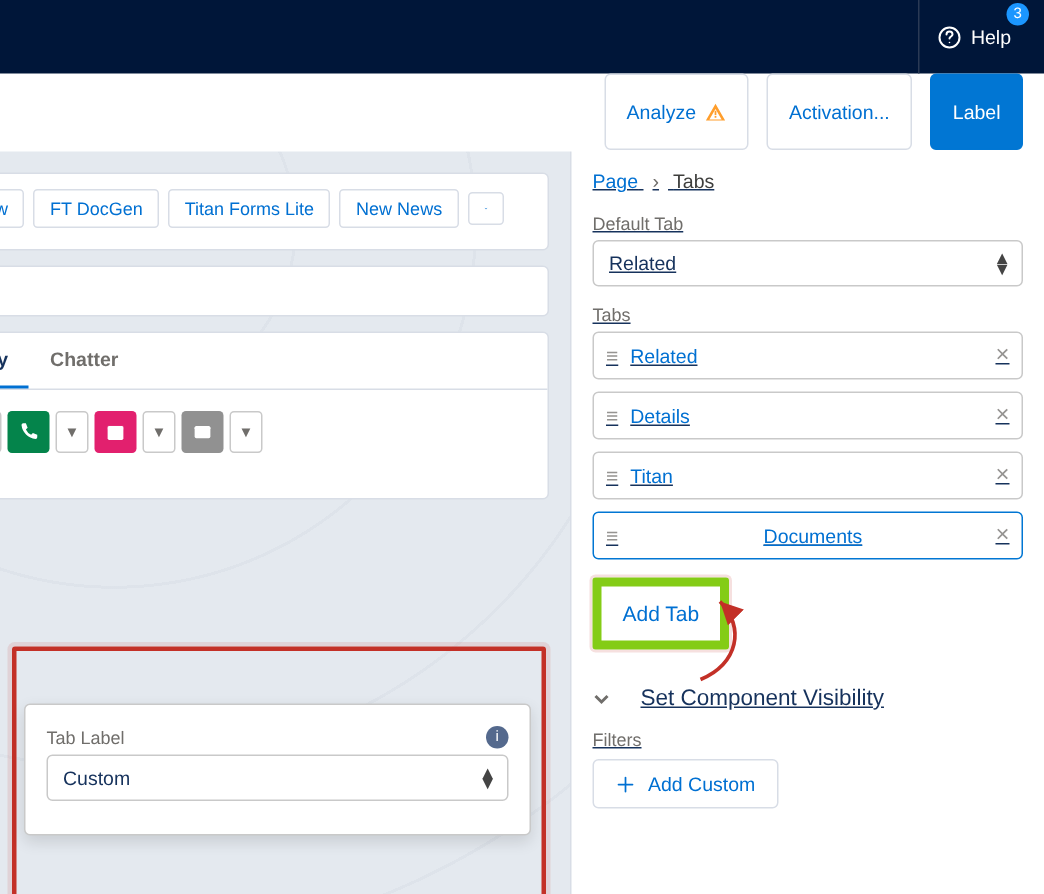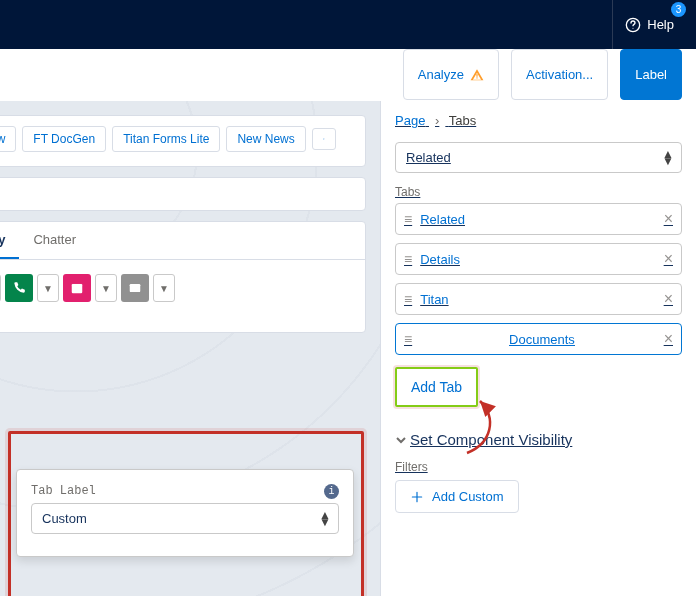--- a/index.html
+++ b/index.html
@@ -31,51 +31,51 @@
   .select-arrows { position: absolute; right: 8px; top: 50%; transform: translateY(-50%); color: #444; pointer-events: none; font-size: 12px; line-height: 7px; }
 
   .tab-row { display: flex; align-items: center; border: 1px solid #c9c9c9; border-radius: 4px; padding: 6px 8px; margin-bottom: 8px; background: #fff; }
   .tab-row.selected { border-color: #0176d3; }
   .drag-handle { color: #969492; margin-right: 8px; font-size: 14px; cursor: grab; }
   .tab-link { color: #0070d2; flex: 1; cursor: pointer; }
   .tab-link.underline { text-decoration: underline; text-align: center; }
   .tab-close { color: #969492; font-size: 16px; cursor: pointer; }
 
   .add-tab-btn { color: #0070d2; border: none; background: none; font-size: 14px; padding: 10px 14px; cursor: pointer; }
-  .add-tab-wrap { display:inline-block; border: 2px solid #84cc16; border-radius: 2px; margin: 4px 0 16px 0; box-shadow: 0 0 0 2px rgba(195,48,39,0.15);}
-
-  .section-header { display: flex; align-items: center; gap: 3px; font-size: 15px; color: #16325c; margin: 8px 0 12px 0; cursor: pointer; }
+  .add-tab-wrap { display:inline-block; border: 6px solid #84cc16; border-radius: 2px; margin: 4px 0 16px 0; box-shadow: 0 0 0 2px rgba(195,48,39,0.15);}
+
+  .section-header { display: flex; align-items: center; gap: 20px; font-size: 15px; color: #16325c; margin: 8px 0 12px 0; cursor: pointer; }
   .section-chevron { color: #706e6b; }
 
   .add-filter { border: 1px solid #d8dde6; background: #fff; color: #0070d2; padding: 8px 14px; border-radius: 4px; font-size: 13px; cursor: pointer; display: inline-flex; align-items: center; gap: 8px; }
 
   
   .canvas-inner { position: absolute; left: -40px; top: 6px; right: 6px; }
   .record-card { background:#fff; border-radius:4px; border:1px solid #d8dde6; margin:8px 8px 0 8px; padding:10px 10px 14px 10px; }
   .pill-row { display: flex; gap: 6px; align-items:center; }
   .pill { border: 1px solid #d8dde6; border-radius: 3px; padding: 5px 10px; font-size: 12px; color: #0070d2; background:#fff; cursor:pointer; white-space:nowrap; }
   .pill-caret { width:24px; display:flex; align-items:center; justify-content:center; color:#0070d2; }
   .blank-strip { height: 34px; background:#fff; border:1px solid #d8dde6; border-radius:4px; margin:10px 8px 0 8px; }
 
   .comp-tabs-card { background:#fff; border:1px solid #d8dde6; border-radius:4px; margin:10px 8px 0 8px; padding:0 0 20px 0;}
   .comp-tab-strip { display:flex; border-bottom:1px solid #d8dde6; }
-  .comp-tab { padding:10px 14px; font-size:13px; color:#706e6b; cursor:pointer; }
+  .comp-tab { padding:10px 14px; font-size:13px; color:#706e6b; cursor:pointer;font-weight:bold; }
   .comp-tab.active { color:#16325c; border-bottom:2px solid #0070d2; font-weight:600; }
   .tool-row { display:flex; gap:4px; padding:14px 10px 10px 10px; align-items:center;}
   .tool-caret { width:22px; height:28px; border:1px solid #c9c9c9; border-radius:3px; display:flex; align-items:center; justify-content:center; color:#706e6b; font-size:10px; background:#fff;}
   .tool-icon { width:28px; height:28px; border-radius:3px; display:flex; align-items:center; justify-content:center; color:#fff;}
   .tool-green { background:#04844b;}
   .tool-pink { background:#e2206e;}
   .tool-grey { background:#919191;}
 
   
   .popover { position:absolute; left:16px; top:368px; width:338px; background:#fff; border:1px solid #c9c9c9; border-radius:4px; padding:14px 14px 10px 14px; box-shadow:0 4px 10px rgba(0,0,0,0.12); }
   .popover-outline { position:absolute; left:8px; top:330px; width:356px; height:230px; border:3px solid #c33027; border-radius:2px; pointer-events:none; box-shadow: 0 0 0 3px rgba(195,48,39,0.12);}
   .pop-row { margin-bottom:12px; position:relative;}
-  .pop-label { font-size:12px; color:#706e6b; margin-bottom:4px; display:flex; align-items:flex-start; justify-content:space-between;font-family:Liberation Mono, monospace;}
+  .pop-label { font-size:12px; color:#706e6b; margin-bottom:4px; display:flex; align-items:flex-end; justify-content:space-between;}
   .info-icon { width:15px; height:15px; border-radius:50%; background:#54698d; color:#fff; font-size:10px; display:inline-flex; align-items:center; justify-content:center; cursor:pointer;}
   .req { color:#c23934; margin-right:2px;}
   .text-input { width:100%; border:1px solid #c9c9c9; border-radius:4px; padding:7px 10px; font-size:13px;}
 
   
   .anno-arrow { position:absolute; left:462px; top:398px; pointer-events:none; }
 
 </style>
 </head>
 <body>
@@ -176,20 +176,21 @@
     </div>
   </div>
 
   <div class="panel">
     <div class="breadcrumb">
       <a style="color:#0070d2; cursor:pointer;">Page</a>
       <span class="bc-sep">›</span>
       <span class="bc-current">Tabs</span>
     </div>
 
+    <span class="field-label">Default Tab</span>
     <div class="select-wrap">
       <div class="select-input"><span>Related</span></div>
       <div class="select-arrows">▲<br>▼</div>
     </div>
 
     <span class="field-label">Tabs</span>
 
     <div class="tab-row">
       <span class="drag-handle">≡</span>
       <span class="tab-link">Related</span>

